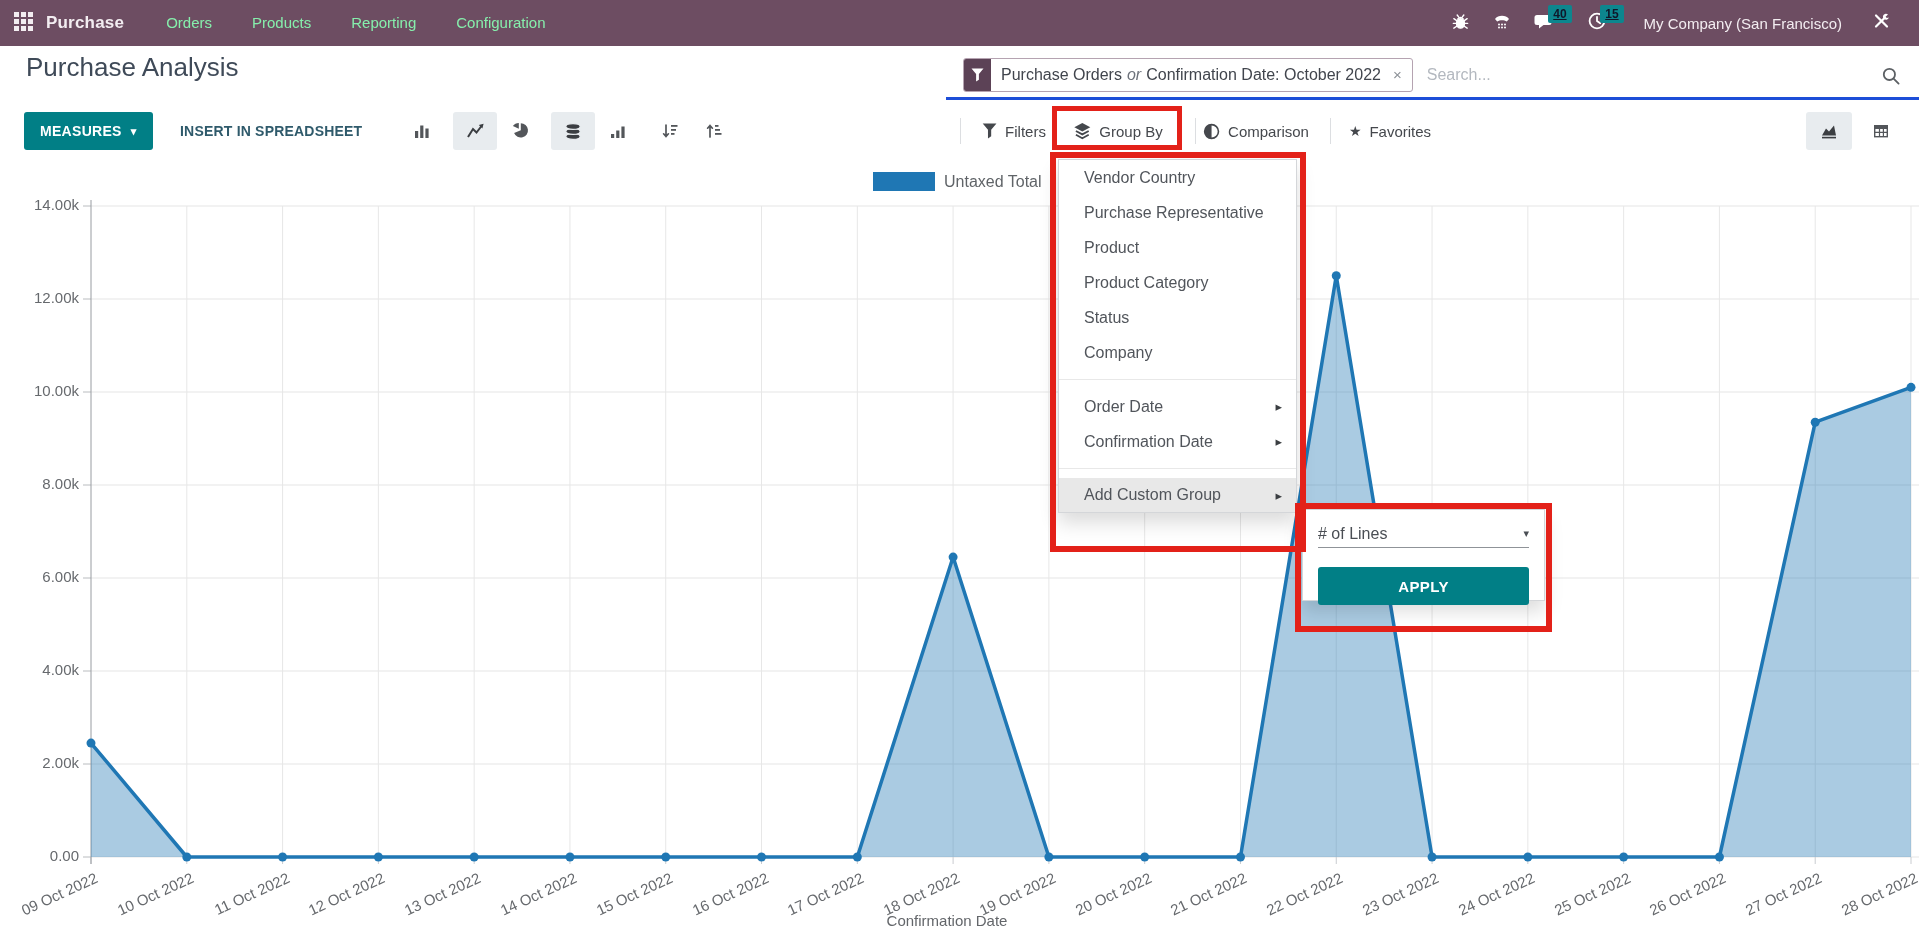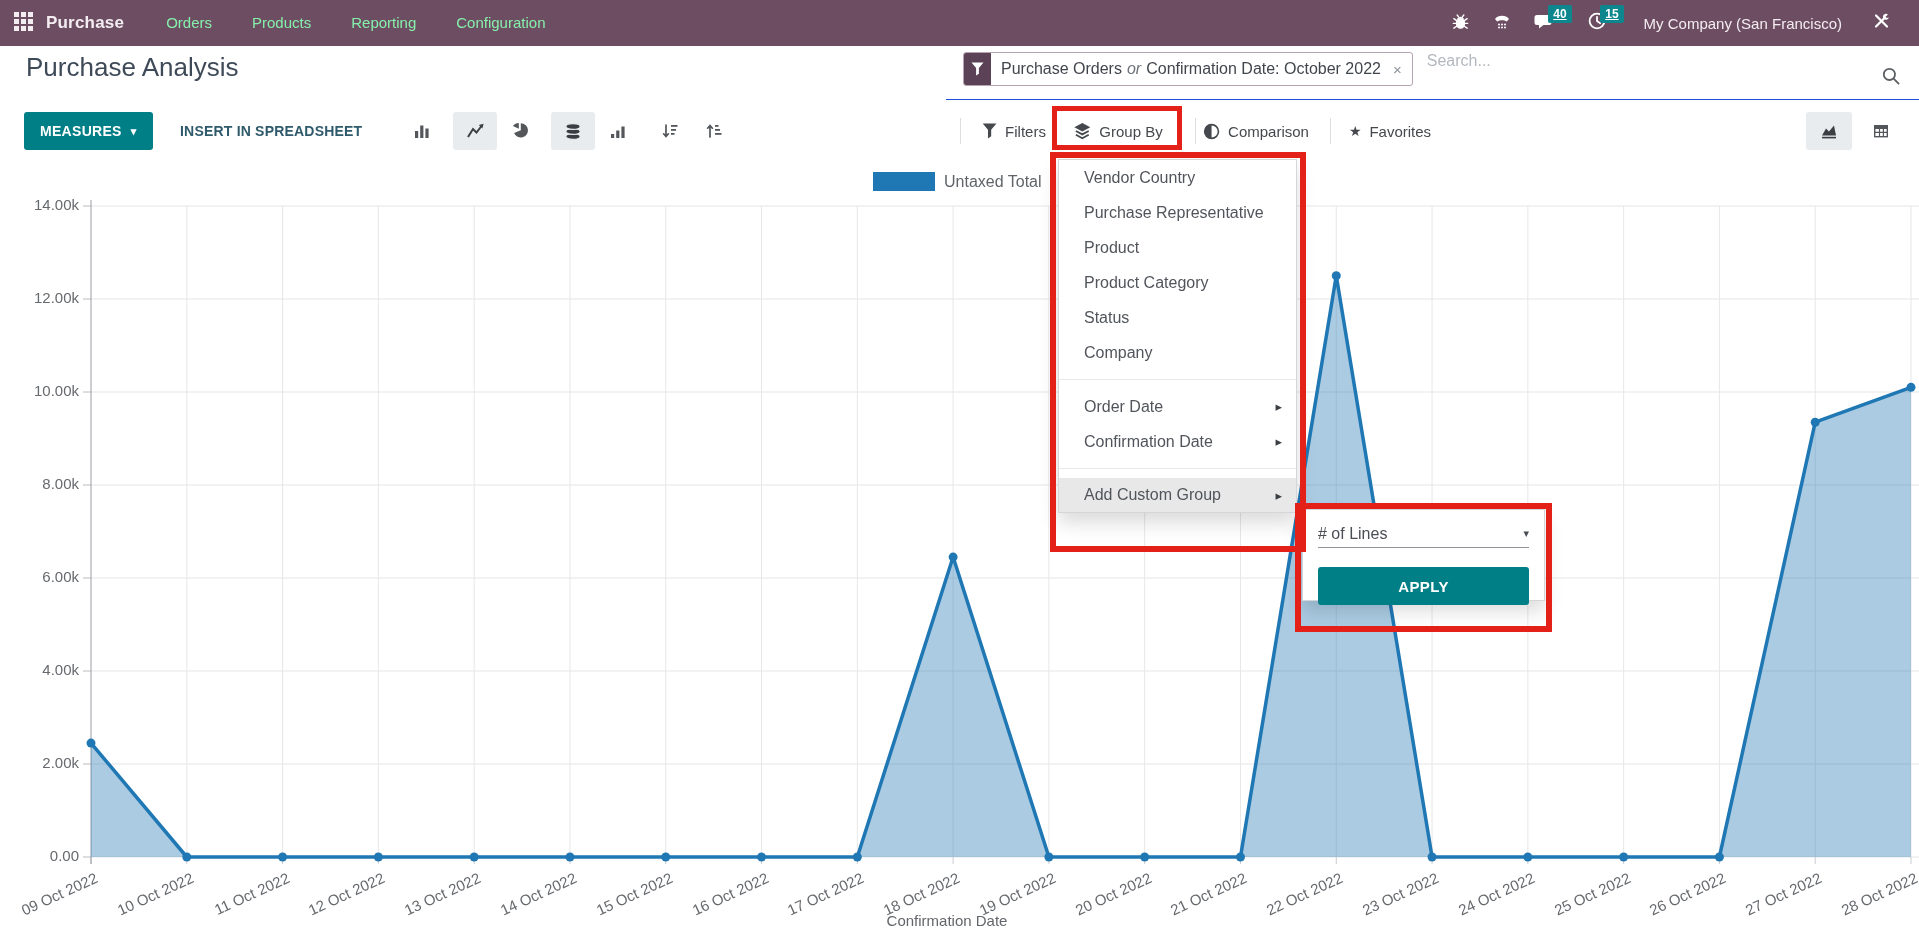--- a/index.html
+++ b/index.html
@@ -11,32 +11,32 @@
 
   
   .navbar { position:absolute; top:0; left:0; right:0; height:46px;
     background:#6d4d62; display:flex; align-items:center; color:#f3edf1; z-index:20; }
   .apps-btn { width:46px; height:46px; display:flex; align-items:center; justify-content:center; cursor:pointer; }
   .app-name { font-size:17px; font-weight:700; margin-right:22px; cursor:pointer; letter-spacing:.2px; }
   .nav-menu { display:flex; align-items:center; height:46px; }
   .nav-item { font-size:15px; padding:7px 20px; line-height:46px; cursor:pointer; color:#86efac; }
   .nav-right { margin-left:auto; display:flex; align-items:center; padding-right:16px; }
   .nav-icon-btn { position:relative; padding:0 11px; height:46px; display:flex; align-items:center; cursor:pointer; }
-  .nav-badge { position:absolute; top:5px; right:-6px; background:#0d868e; color:#ffffff;
+  .nav-badge { position:absolute; top:5px; right:-6px; background:#0d868e; color:#0f172a;
     font-size:12px; font-weight:700; line-height:1; padding:3px 5px; border-radius:2px;text-decoration:underline; }
   .nav-company { font-size:15px; margin:0 18px 0 26px; cursor:pointer; white-space:nowrap; }
   .nav-user { display:flex; align-items:center; gap:9px; cursor:pointer; }
   .avatar { width:27px; height:27px; border-radius:50%; overflow:hidden; flex:none; }
   .nav-user-name { font-size:15px; white-space:nowrap; }
 
   
   .page-title { position:absolute; left:26px; top:52px; font-size:26px; font-weight:400; color:#3f4a58; }
 
   .search-strip { position:absolute; left:946px; right:0; top:52px; height:48px;
-    border-bottom:1px solid #1d4ed8; display:flex; align-items:flex-start; }
+    border-bottom:3px solid #1d4ed8; display:flex; align-items:center; }
   .facet { display:inline-flex; align-items:stretch; height:34px; margin-left:17px;
     border:1px solid #b5a3b1; border-radius:3px; overflow:hidden; background:#fff; }
   .facet-icon { width:27px; background:#5c4256; display:flex; align-items:center; justify-content:center; }
   .facet-body { display:flex; align-items:center; gap:5px; padding:0 10px; font-size:16px; color:#41454d; white-space:nowrap; }
   .facet-or { font-style:italic; color:#6d727b; }
   .facet-remove { display:flex; align-items:center; padding:0 10px 0 2px; color:#8c9197; font-size:15px; cursor:pointer; }
   .search-input { border:none; outline:none; flex:1; margin-left:14px; font-size:16px;
     font-family:"Liberation Sans",sans-serif; color:#ef4444; background:transparent; }
   .search-input::placeholder { color:#b3b8bf; }
   .search-glass { position:absolute; right:18px; top:14px; cursor:pointer; }

